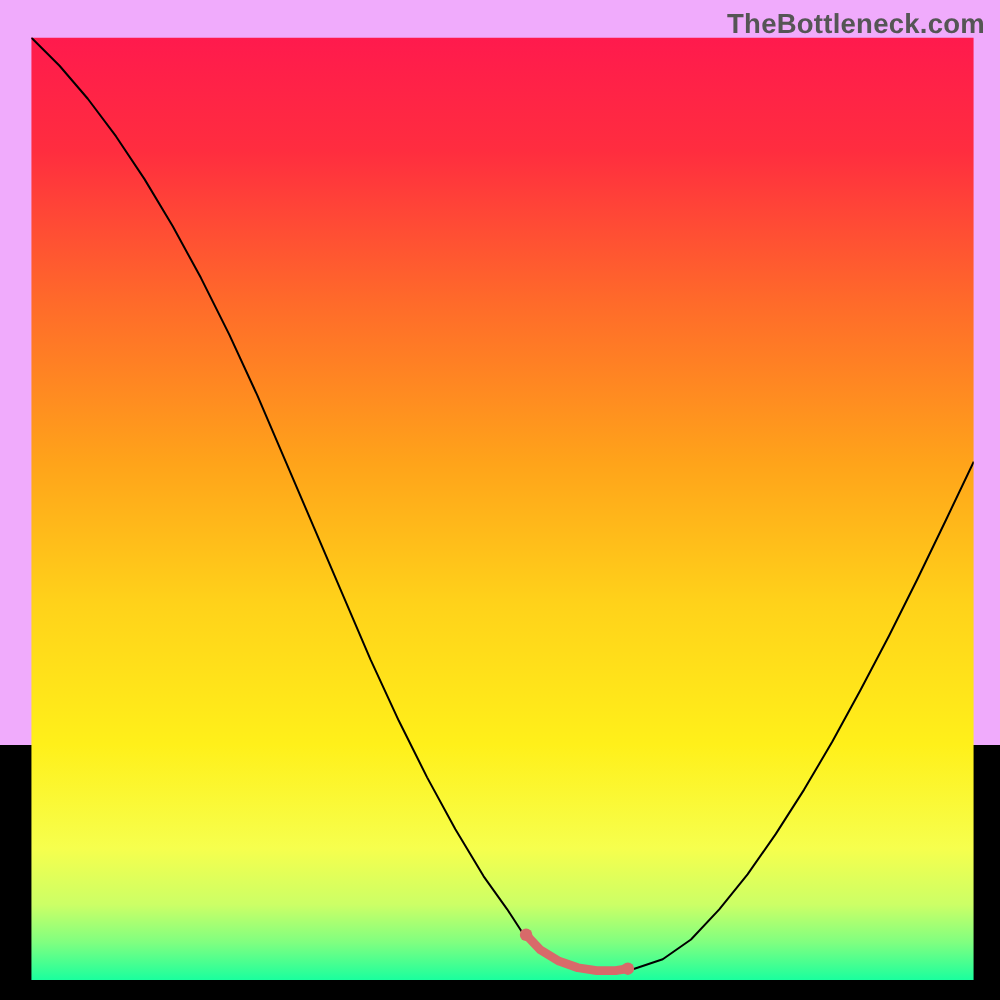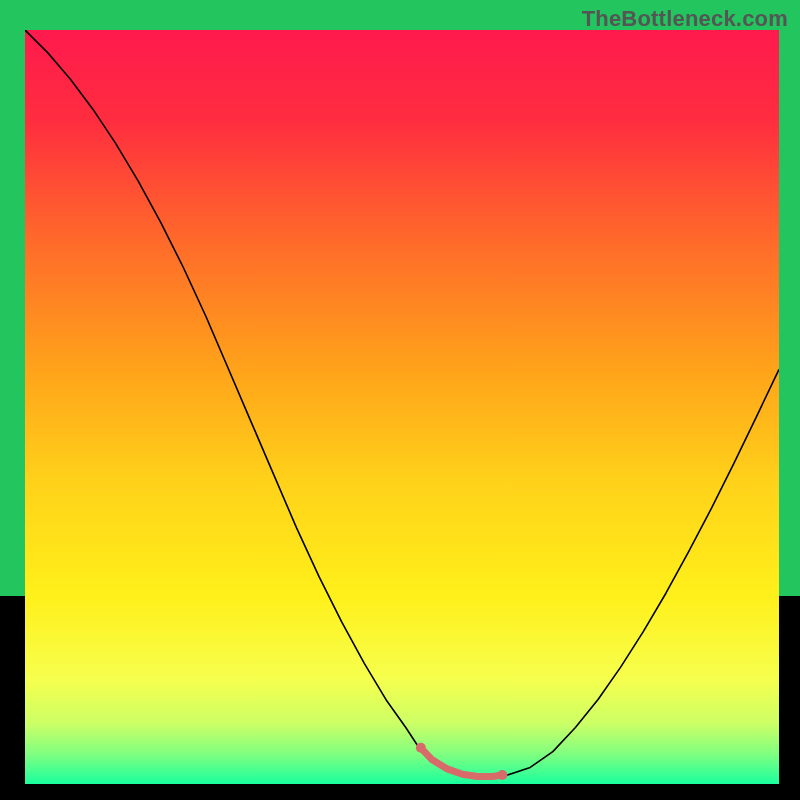--- a/index.html
+++ b/index.html
@@ -8,21 +8,21 @@
     width: 800px;
     height: 800px;
     background: #000;
     overflow: hidden;
     font-family: Arial, Helvetica, sans-serif;
   }
   .outer {
     position: relative;
     width: 800px;
     height: 596px;
-    background: #22c55e;
+    background: #f0abfc;
   }
   .watermark {
     position: absolute;
     top: 6px;
     right: 12px;
     color: #555;
     font-size: 22px;
     font-weight: 600;
     letter-spacing: 0.2px;
     user-select: none;

